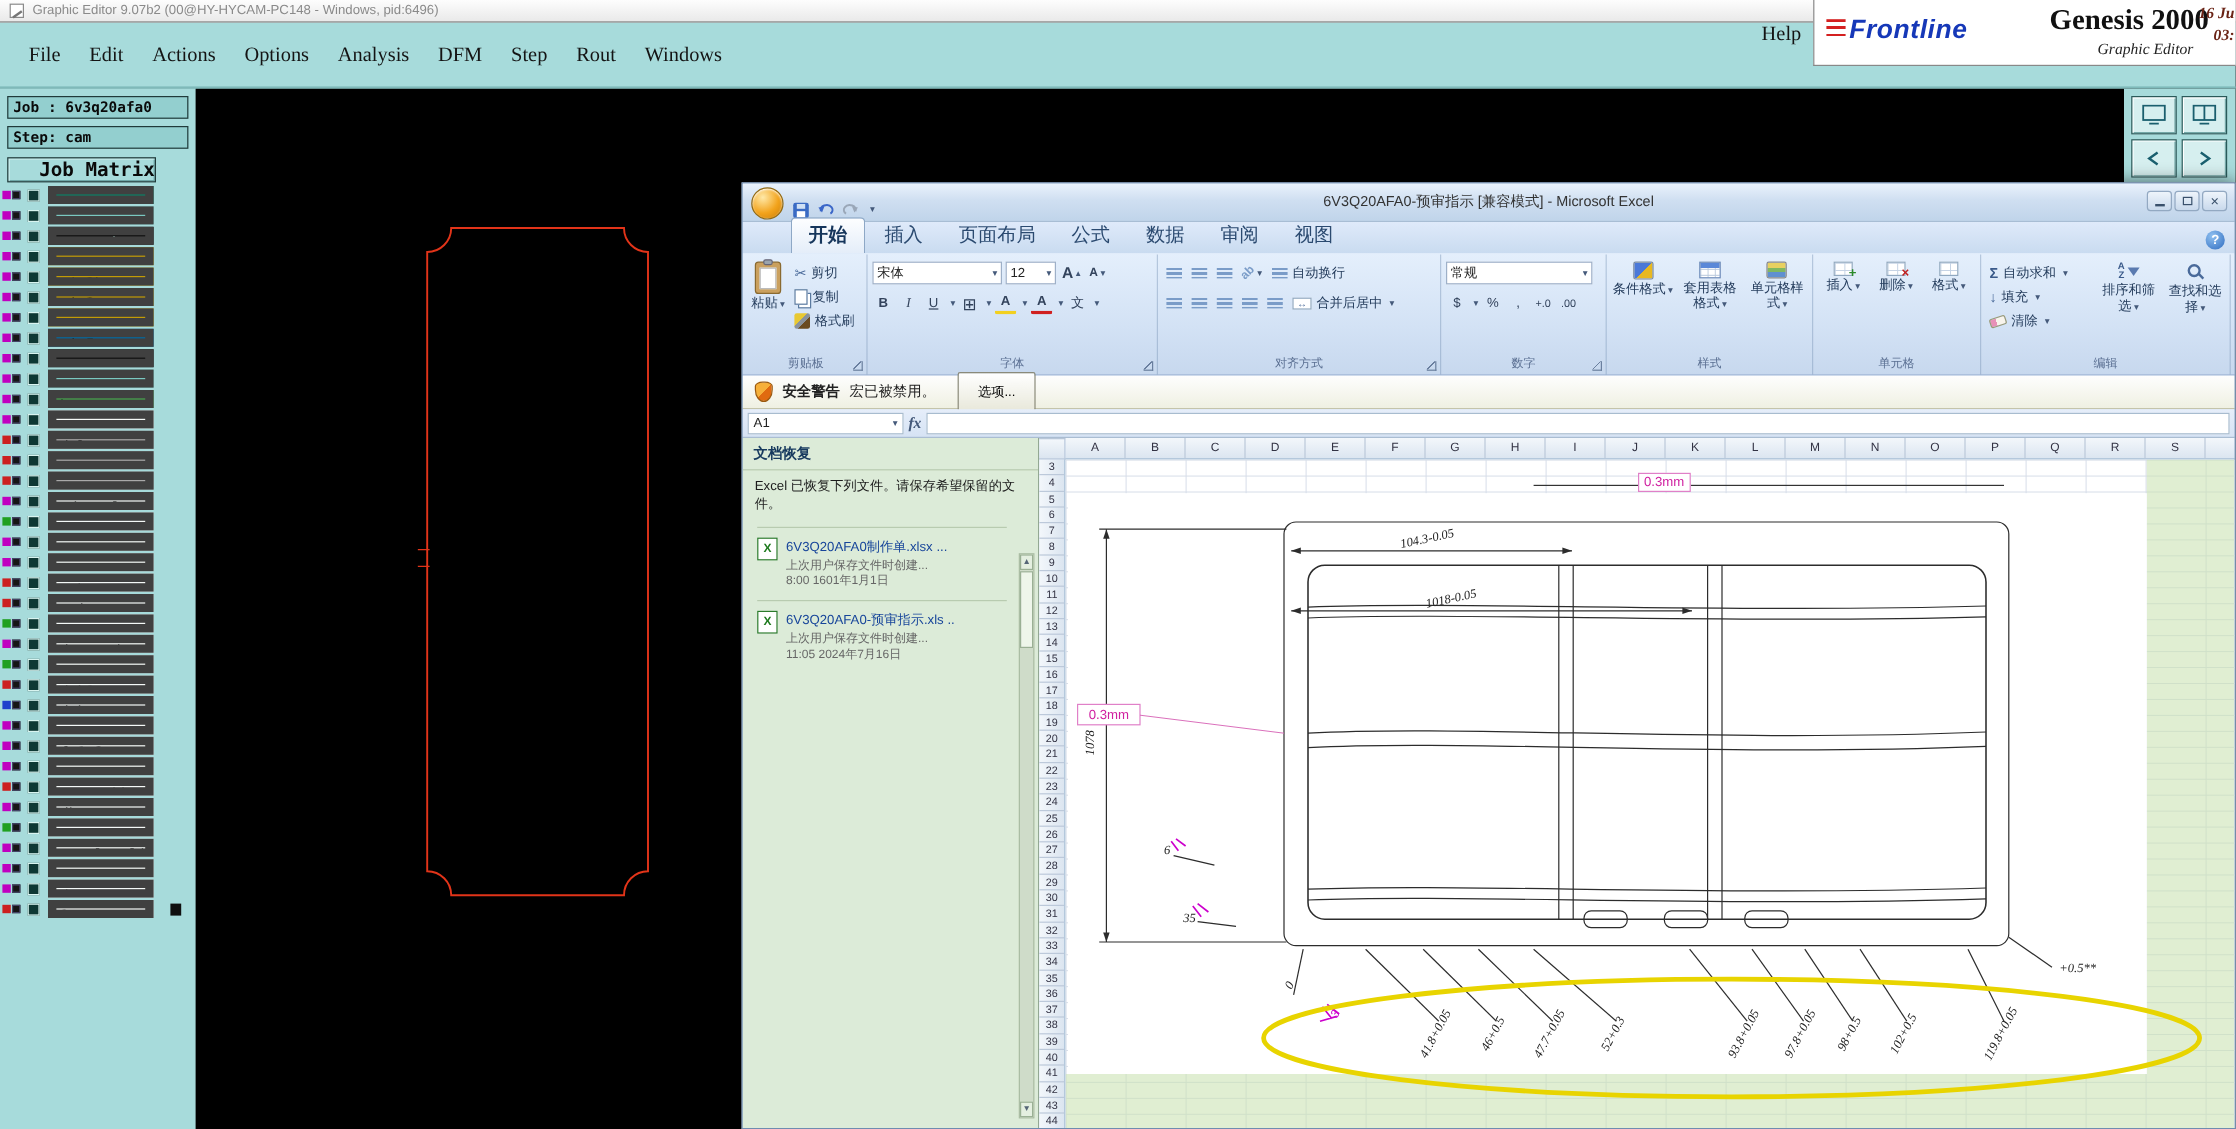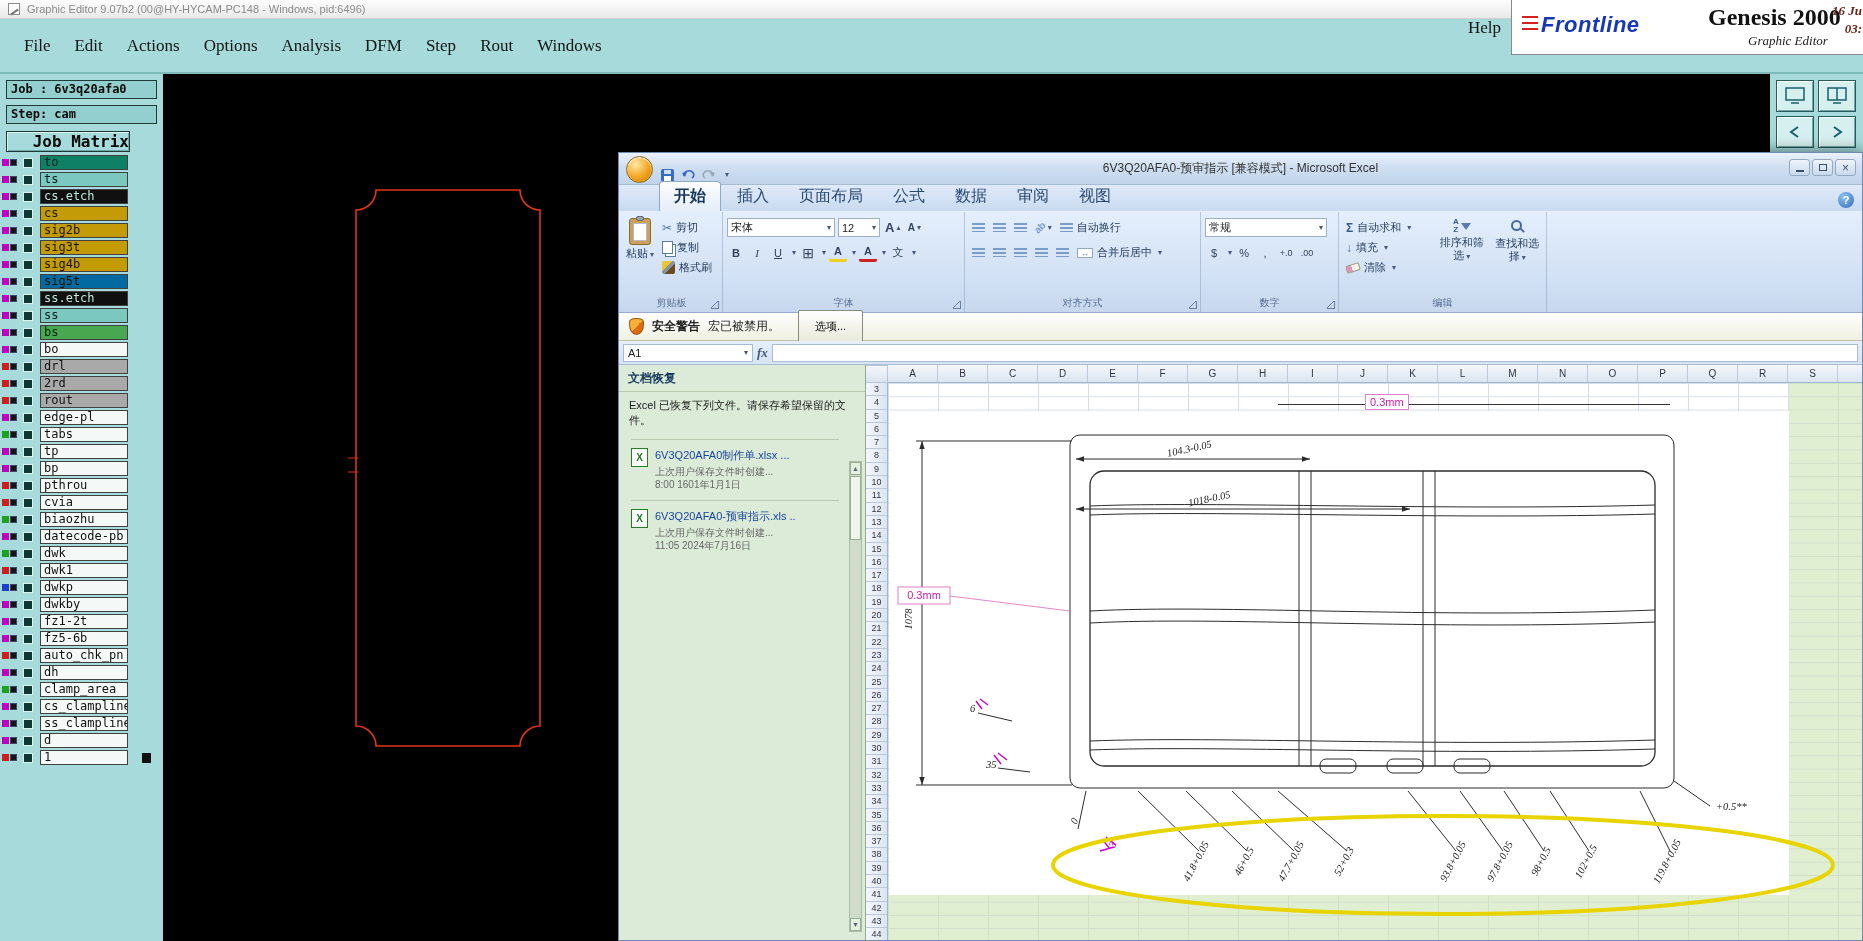--- a/index.html
+++ b/index.html
@@ -24,21 +24,21 @@
 
   
   #gside{position:absolute;top:74px;left:0;width:163px;bottom:0;background:#a7dbdb;z-index:2}
   .jbox{margin:6px 6px 0 6px;height:19px;background:#93cfcf;border:1px solid #203a3a;font-family:"DejaVu Sans Mono",monospace;font-size:12px;font-weight:bold;color:#0a0a0a;line-height:17px;padding-left:4px;white-space:nowrap;overflow:hidden}
   #gmatrix{display:block;margin:7px 6px 0 6px;width:124px;height:21px;background:#a7dbdb;border:1px solid #203a3a;box-shadow:inset 1px 1px 0 #d8f2f2,inset -1px -1px 0 #6fa8a8;font-family:"DejaVu Sans Mono",monospace;font-size:16px;font-weight:bold;color:#0a0a0a;text-align:right;padding-left:5px}
   #glayers{position:absolute;top:80px;left:0;right:0}
   .grow{height:17px;display:flex;align-items:center}
   .chip{width:7px;height:7px;margin-left:2px;display:inline-block}
   .chip2{width:7px;height:7px;margin-left:1px;display:inline-block;background:#151515;border:1px solid #446}
   .lcheck{width:10px;height:10px;margin-left:6px;display:inline-block;background:#0e3834;border:1px solid #d8f4f0}
-  .lname{margin-left:7px;width:88px;height:15px;border:1px solid #404040;font-family:"DejaVu Sans Mono",monospace;font-size:12px;line-height:13px;padding-left:3px;white-space:nowrap;overflow:hidden}
+  .lname{margin-left:7px;width:88px;height:15px;border:7px solid #404040;font-family:"DejaVu Sans Mono",monospace;font-size:12px;line-height:13px;padding-left:3px;white-space:nowrap;overflow:hidden}
   #glayers .grow:last-child::after{content:"";display:inline-block;width:9px;height:10px;background:#101010;margin-left:14px}
 
   
   #gcanvas{position:absolute;left:163px;top:74px;right:0;bottom:0;background:#000;z-index:1}
   #redoutline{position:absolute;left:185px;top:108px}
   
   #grtools{position:absolute;left:1770px;top:74px;right:0;height:78px;background:#a7dbdb;z-index:3;padding:6px 0 0 6px}
   .gtbtn{width:38px;height:32px;display:inline-flex;align-items:center;justify-content:center;background:#d6efef;border:1px solid #2a5a5a;box-shadow:inset 1px 1px 0 #fff,inset -1px -1px 0 #74a8a8;margin:0 4px 4px 0}
 
   
@@ -618,21 +618,51 @@
           <span class="dd">▾</span>
         <span class="tbtn">%</span>
         <span class="tbtn">,</span>
         <span class="tbtn" style="font-size:9px">+.0</span>
         <span class="tbtn" style="font-size:9px">.00</span>
       </div>
       <span class="glabel">数字</span>
       <span class="launch"></span>
     </div>
 
-
+    <div class="grp" style="width:172px;display:flex;gap:2px">
+      <div class="big" style="width:54px">
+        <span class="i-cf"></span>
+        <span><span>条件格式</span><span class="dd">▾</span></span>
+      </div>
+      <div class="big" style="width:58px">
+        <span class="i-table"></span>
+        <span><span>套用表格格式</span><span class="dd">▾</span></span>
+      </div>
+      <div class="big" style="width:54px">
+        <span class="i-cs"></span>
+        <span><span>单元格样式</span><span class="dd">▾</span></span>
+      </div>
+      <span class="glabel">样式</span>
+    </div>
+
+    <div class="grp" style="width:140px;display:flex;gap:2px">
+      <div class="big" style="width:42px">
+        <span class="i-cellg plus"></span>
+        <span><span>插入</span><span class="dd">▾</span></span>
+      </div>
+      <div class="big" style="width:42px">
+        <span class="i-cellg del"></span>
+        <span><span>删除</span><span class="dd">▾</span></span>
+      </div>
+      <div class="big" style="width:42px">
+        <span class="i-cellg"></span>
+        <span><span>格式</span><span class="dd">▾</span></span>
+      </div>
+      <span class="glabel">单元格</span>
+    </div>
 
     <div class="grp" style="width:208px;display:flex;gap:4px">
       <div class="smcol" style="width:90px">
         <div class="sm">
             <span class="ic" style="font-weight:bold;color:#3a5a8a">Σ</span>
             <span>自动求和</span>
             <span class="dd">▾</span>
           </div>
         <div class="sm">
             <span class="ic">↓</span>

